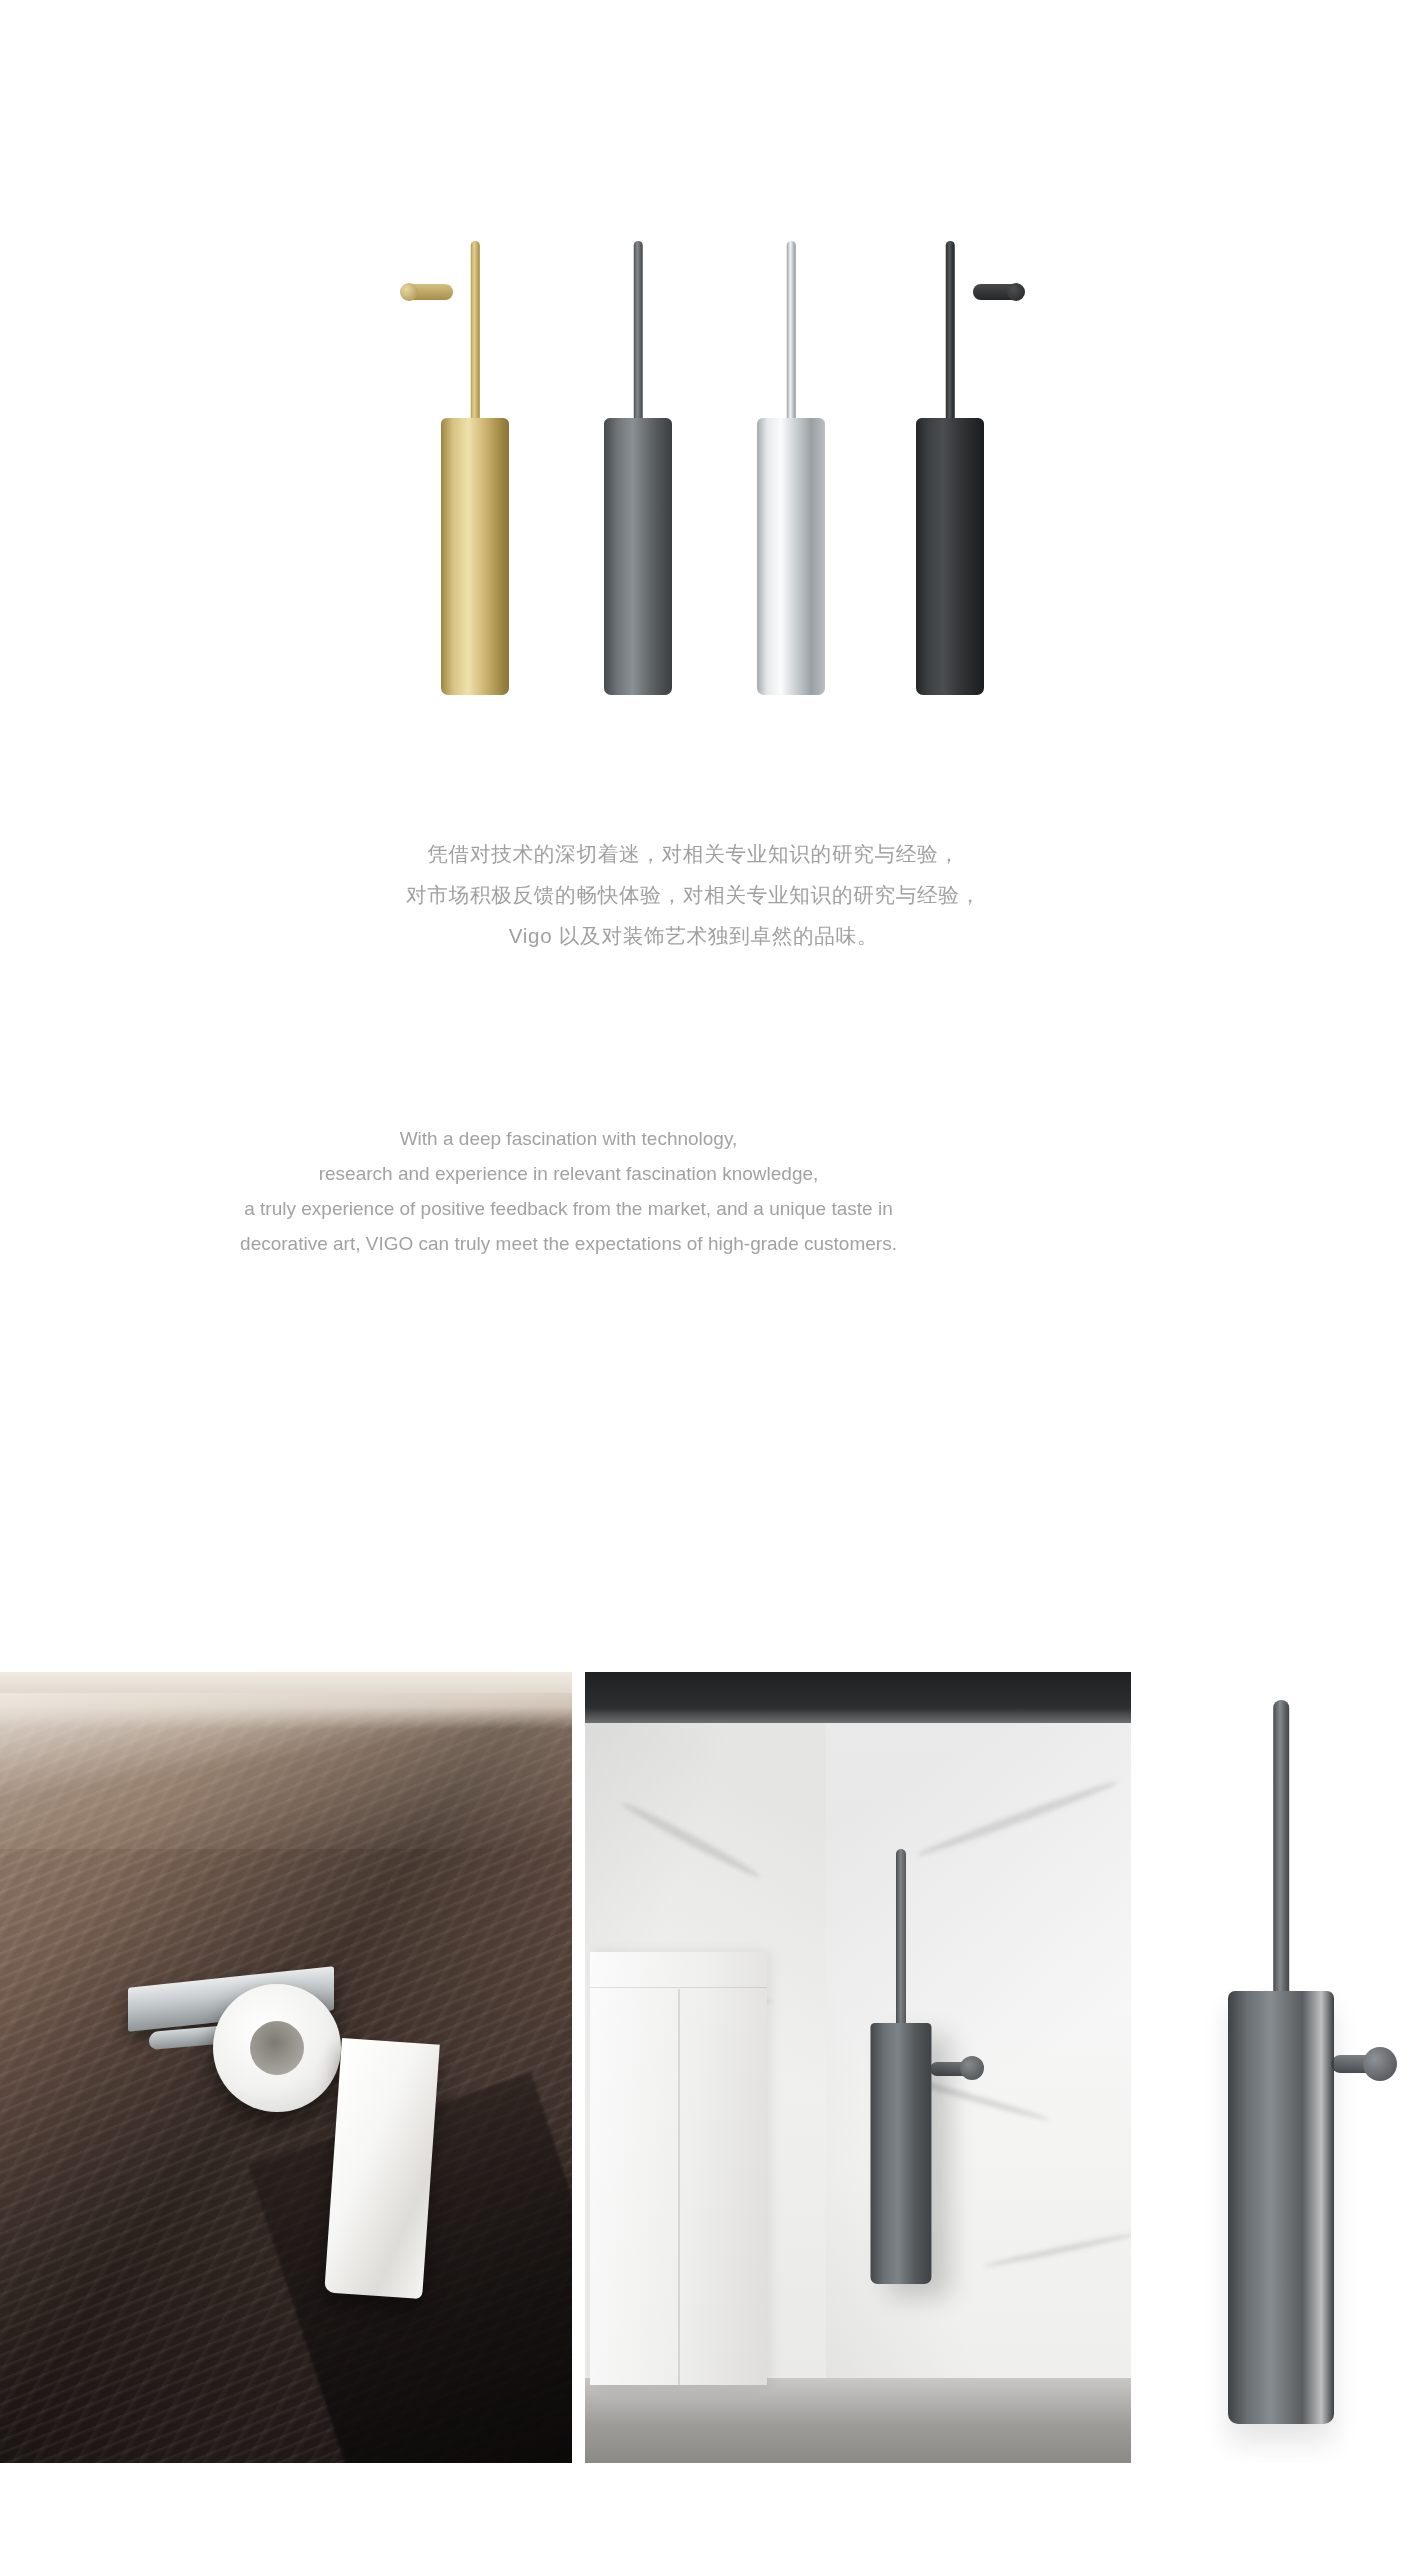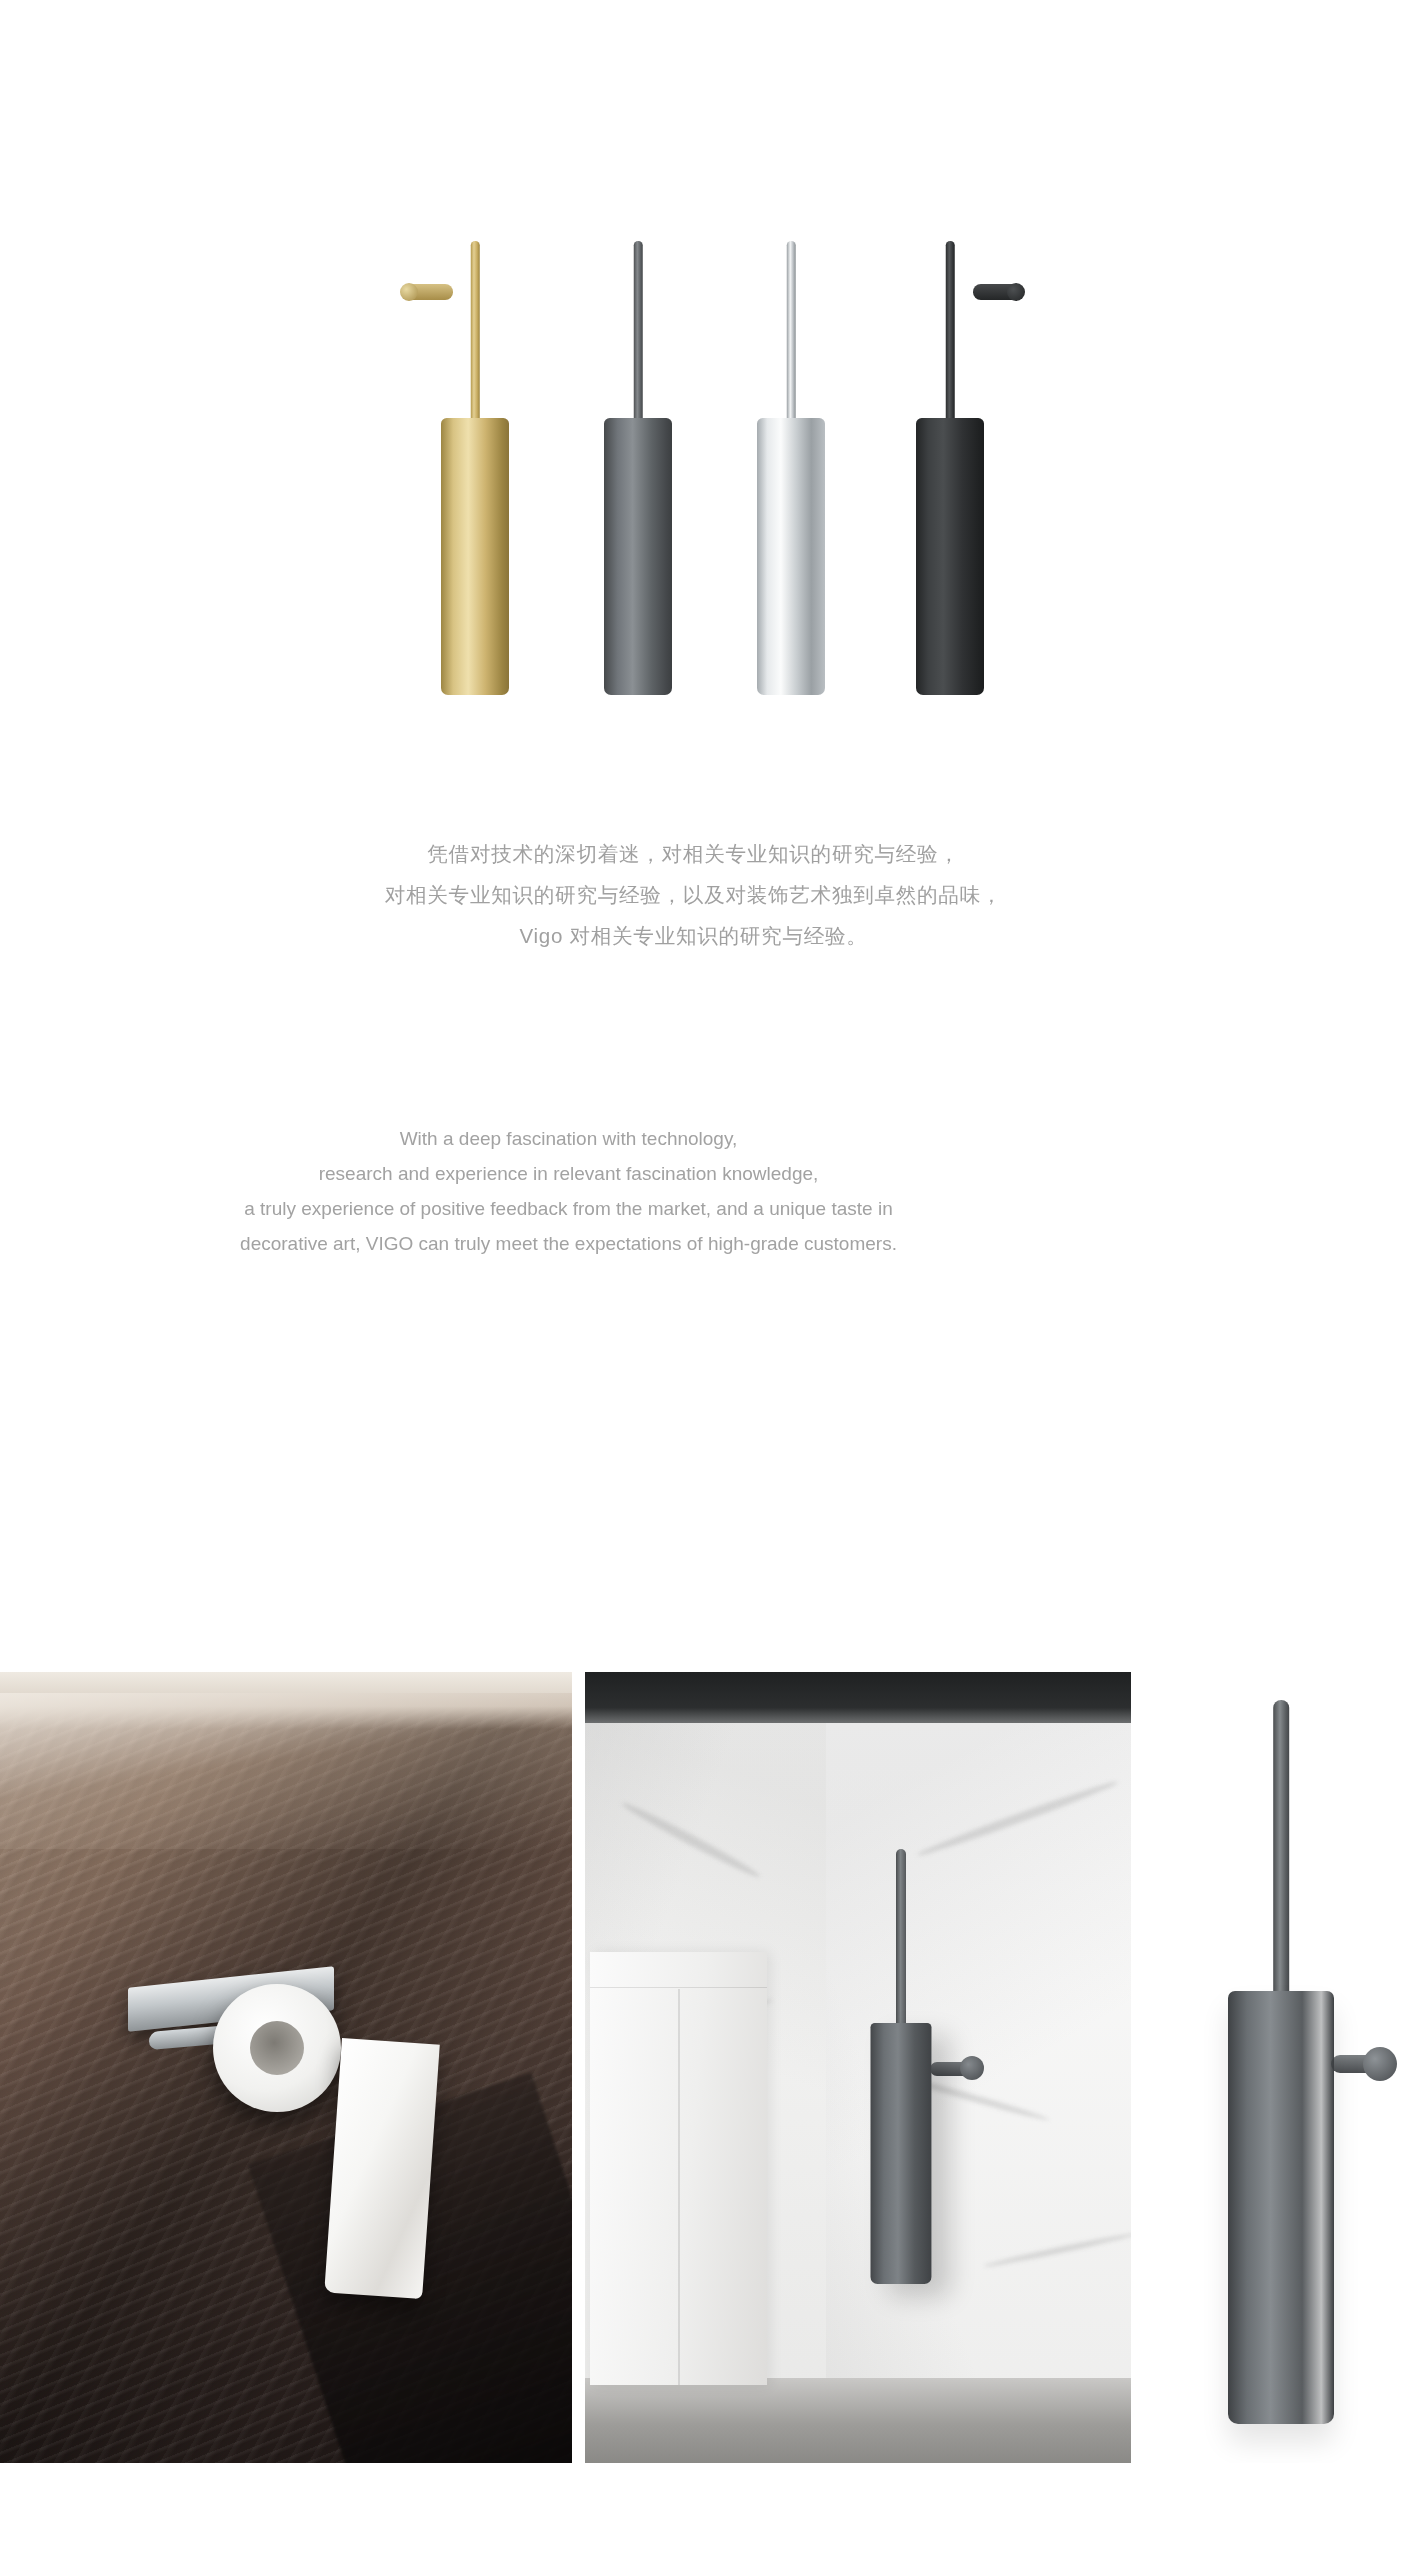--- a/index.html
+++ b/index.html
@@ -369,22 +369,22 @@
         <div class="bracket right">
           <div class="knob"></div>
         </div>
         <div class="body"></div>
       </div>
     </div>
   </section>
 
   <div class="copy-cn">
     <span class="line">凭借对技术的深切着迷，对相关专业知识的研究与经验，</span>
-    <span class="line">对相关专业知识的研究与经验，以及对装饰艺术独到卓然的品味，</span>
-    <span class="line">Vigo 对相关专业知识的研究与经验。</span>
+    <span class="line">对市场积极反馈的畅快体验，对相关专业知识的研究与经验，</span>
+    <span class="line">Vigo 以及对装饰艺术独到卓然的品味。</span>
   </div>
 
   <div class="copy-en">
     <span class="line">With a deep fascination with technology,</span>
     <span class="line">research and experience in relevant fascination knowledge,</span>
     <span class="line">a truly experience of positive feedback from the market, and a unique taste in</span>
     <span class="line">decorative art, VIGO can truly meet the expectations of high-grade customers.</span>
   </div>
 
   <section class="gallery">

